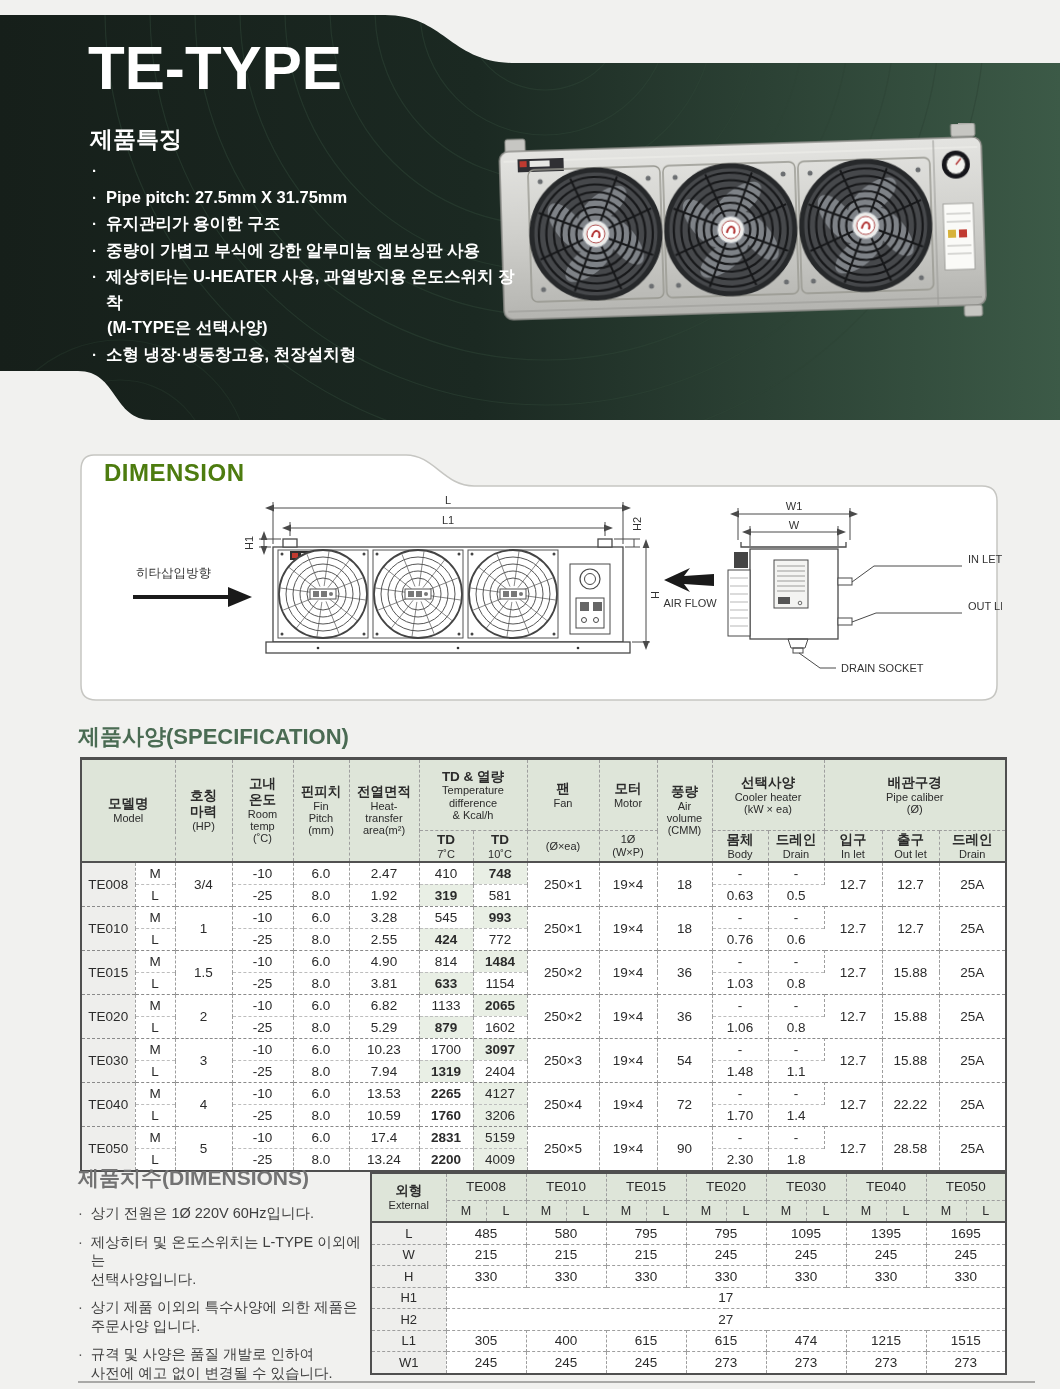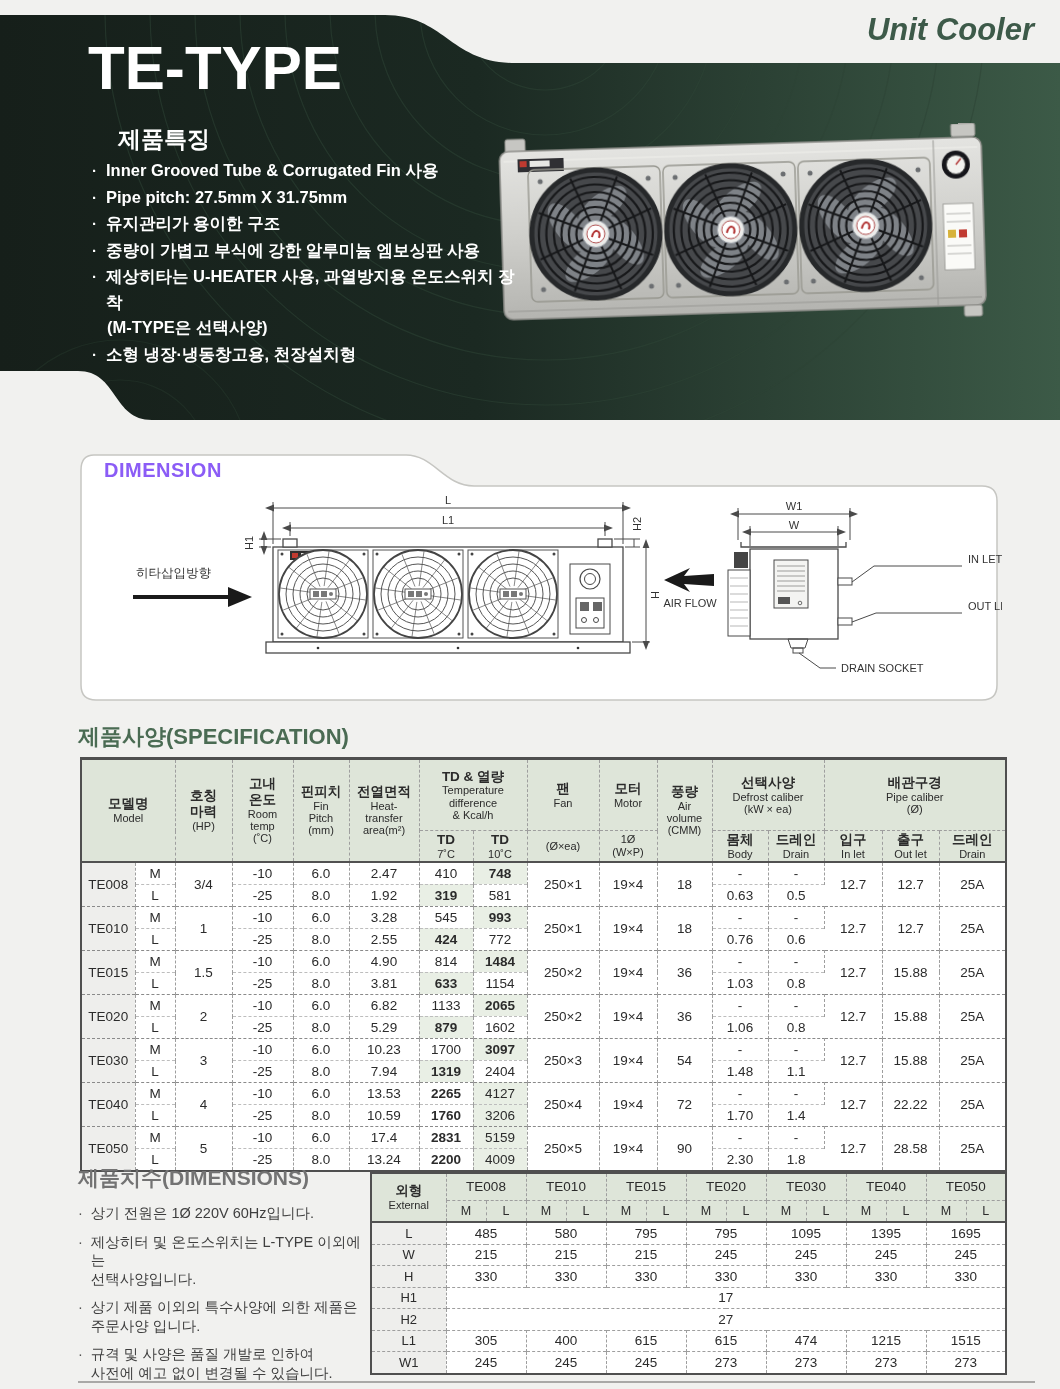--- a/index.html
+++ b/index.html
@@ -5,33 +5,33 @@
   html,body{margin:0;padding:0;background:#ffffff;}
   .page{position:relative;width:1060px;height:1389px;background:#f1f1ef;overflow:hidden;
         font-family:"Liberation Sans",sans-serif;color:#2b2b2b;}
 
   
   .brand{position:absolute;top:12px;right:26px;font-size:31px;font-style:italic;font-weight:600;
          color:#3d5a49;z-index:4;}
   .banner-svg{position:absolute;left:0;top:0;z-index:1;}
   .product-title{position:absolute;left:88px;top:32px;z-index:3;color:#fff;font-size:62px;
          font-weight:800;letter-spacing:0px;transform:scaleX(.97);transform-origin:left;}
-  .features-heading{position:absolute;left:90px;top:124px;z-index:3;color:#fff;font-size:23px;font-weight:700;margin-left:28px;}
+  .features-heading{position:absolute;left:90px;top:124px;z-index:3;color:#fff;font-size:23px;font-weight:700;}
   .features{position:absolute;left:92px;top:158px;z-index:3;width:430px;margin:0;padding:0;list-style:none;
          color:#fff;font-size:16.5px;font-weight:600;line-height:1.55;}
   .features li{display:flex;gap:9px;margin-bottom:1px;}
   .features .dot{flex:0 0 auto;font-size:15px;line-height:1.7;}
   .features .ft b{font-weight:800;}
   .features .l2{display:block;margin-left:1px;}
   .photo-wrap{position:absolute;left:496px;top:130px;width:515px;height:212px;z-index:2;
          transform:rotate(-1.8deg);}
 
   
   .dim-section{position:absolute;left:78px;top:452px;width:924px;height:253px;z-index:2;}
-  .dim-title{position:absolute;left:26px;top:7px;font-size:20px;font-weight:800;color:#8b5cf6;letter-spacing:.5px;}
+  .dim-title{position:absolute;left:26px;top:7px;font-size:24px;font-weight:800;color:#4d7c0f;letter-spacing:.5px;}
   .dim-section svg{position:absolute;left:0;top:0;}
   .dim-section text{font-family:"Liberation Sans",sans-serif;font-size:11px;fill:#333;}
   .dim-section text.ko{font-size:12.5px;}
 
   
   .sec-title{position:absolute;font-size:22px;font-weight:700;color:#4a6b53;}
 
   
   table{border-collapse:collapse;table-layout:fixed;background:#fff;}
   th,td{text-align:center;vertical-align:middle;padding:0;border-right:1px dashed #9e9e9e;}
@@ -68,21 +68,20 @@
   #dims-table tbody td, #dims-table tbody th{height:20.5px;border-top:1px dashed #9e9e9e;font-weight:normal;}
   #dims-table tbody th{background:#eeeeec;font-size:13px;}
 
   .footer-rule{position:absolute;left:78px;top:1381px;width:957px;height:2px;background:#a9a9a7;z-index:2;}
 </style>
 </head>
 <body>
 
 <div class="page">
 
-  <div class="brand">Unit Cooler</div>
 
   <svg class="banner-svg" width="1060" height="430" viewBox="0 0 1060 430">
     <defs>
       <linearGradient id="bg" x1="0" y1="0" x2="1" y2="0">
         <stop offset="0" stop-color="#161f1a"></stop>
         <stop offset="0.45" stop-color="#1b2922"></stop>
         <stop offset="1" stop-color="#3c5a47"></stop>
       </linearGradient>
       <clipPath id="bc">
         <path d="M0 15 H385 C445 15 450 63 515 63 H1060 V420 H152 C112 420 118 371 78 371 H0 Z"></path>
@@ -102,21 +101,20 @@
       <circle cx="120" cy="470" r="90" opacity=".6"></circle>
         <circle cx="120" cy="470" r="130" opacity=".6"></circle>
     </g>
   </svg>
 
   <div class="product-title">TE-TYPE</div>
   <div class="features-heading">제품특징</div>
   <ul class="features" id="features-list">
       <li>
         <span class="dot">·</span>
-        <span class="ft"><b>Inner Grooved Tube</b><span> &amp; Corrugated Fin 사용</span></span>
       </li>
       <li>
         <span class="dot">·</span>
         <span class="ft"><span>Pipe pitch: 27.5mm X 31.75mm</span></span>
       </li>
       <li>
         <span class="dot">·</span>
         <span class="ft"><span>유지관리가 용이한 구조</span></span>
       </li>
       <li>
@@ -539,21 +537,21 @@
             <span class="he">Motor</span>
           </th>
           <th rowspan="2">
             <span class="hk">풍량</span>
             <span class="he">Air
 volume
 (CMM)</span>
           </th>
           <th colspan="2">
             <span class="hk">선택사양</span>
-            <span class="he">Defrost caliber
+            <span class="he">Cooler heater
 (kW × ea)</span>
           </th>
           <th colspan="3">
             <span class="hk">배관구경</span>
             <span class="he">Pipe caliber
 (Ø)</span>
           </th>
         </tr>
         <tr>
           <th>

